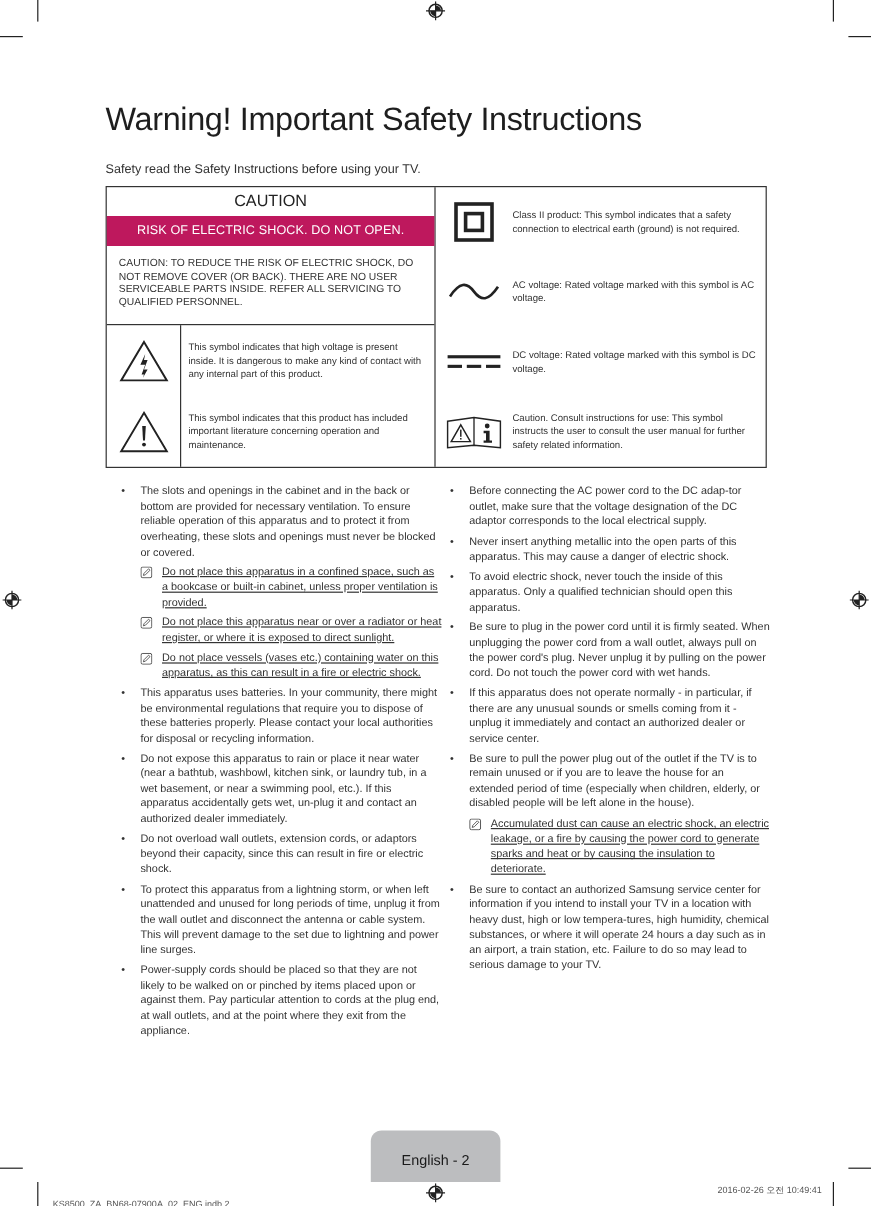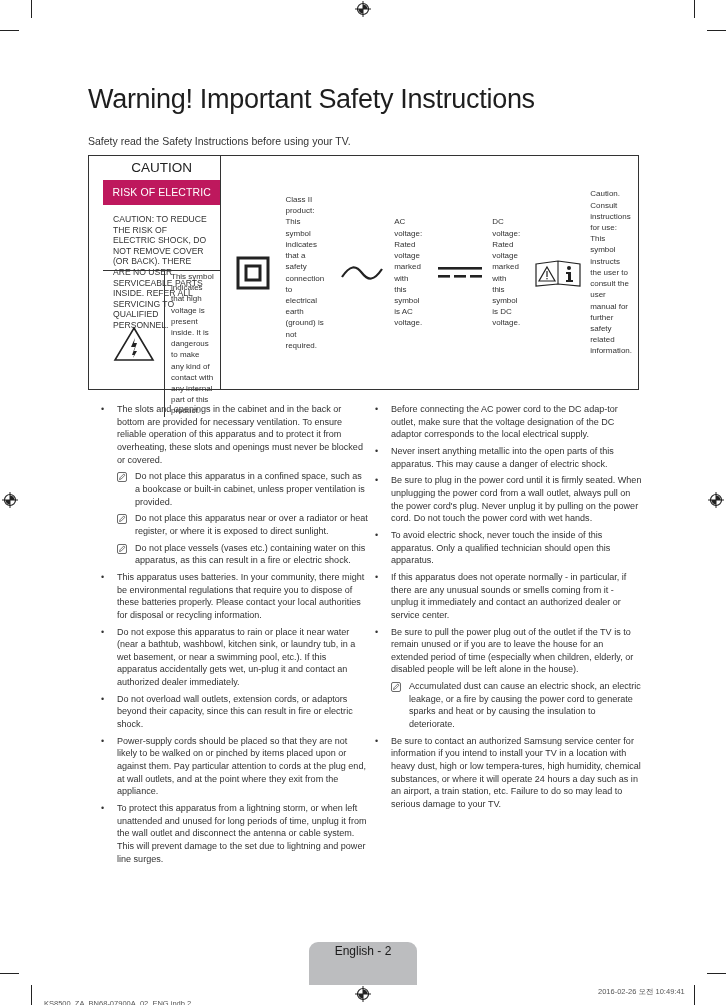--- a/index.html
+++ b/index.html
@@ -7,44 +7,44 @@
   body { position: relative; font-family: "Liberation Sans", "DejaVu Sans", sans-serif; color: #2a2a2a; }
 
   
   .crop { position: absolute; background: #222; }
   .reg { position: absolute; width: 16px; height: 16px; }
 
   .title { position: absolute; left: 88px; top: 84px; font-size: 27px; font-weight: normal; letter-spacing: -0.3px; color: #1e1e1e; }
   .intro { position: absolute; left: 88px; top: 135px; font-size: 10.5px; color: #333; }
 
   
-  .ctable { position: absolute; left: 88px; top: 155px; width: 551px; height: 235px; border: 1.2px solid #333; display: flex; padding-left: 14px; }
+  .ctable { position: absolute; left: 88px; top: 155px; width: 551px; height: 235px; border: 1.2px solid #333; display: flex; }
   .ccol-left { width: 274px; border-right: 1.2px solid #333; display: flex; flex-direction: column; }
-  .ccol-right { flex: 1; display: flex; }
+  .ccol-right { flex: 1; display: flex; flex-direction: column; }
   .caution-head { height: 24px; text-align: center; font-size: 13.5px; line-height: 24px; color: #222; }
   .caution-bar { height: 25px; background: #be185d; color: #fff; text-align: center; font-size: 10.5px; line-height: 25px; letter-spacing: 0.1px; }
   .caution-body { height: 66px; padding: 9px 10px 0 10px; font-size: 8.6px; line-height: 10.6px; color: #333; border-bottom: 1.2px solid #333; }
   .sym-row { display: flex; align-items: center; flex: 1; }
   .sym-icon { width: 62px; display: flex; justify-content: center; align-items: center; }
   .sym-text { flex: 1; padding-right: 6px; font-size: 8px; line-height: 11.2px; color: #333; }
   .ccol-left .sym-icon { width: 62px; border-right: 1px solid #333; height: 100%; }
   .ccol-left .sym-text { padding-left: 6px; }
   .ccol-right .sym-icon { width: 64px; }
 
   
   .col { position: absolute; top: 403px; width: 268px; font-size: 9.05px; line-height: 12.65px; color: #333; }
   .col-left { left: 100px; }
   .col-right { left: 374px; }
   .bul { position: relative; padding-left: 17px; margin-bottom: 4px; }
   .bul::before { content: "•"; position: absolute; left: 1px; top: 0; font-size: 9px; }
-  .note { position: relative; padding-left: 35px; margin-bottom: 4px; }
+  .note { position: relative; padding-left: 35px; margin-bottom: 4px; text-decoration: underline; }
   .note-icon { position: absolute; left: 17px; top: 2px; width: 10px; height: 10px; }
 
   
-  .page-tab { position: absolute; left: 309px; top: 942px; width: 108px; height: 43px; background: #bcbdbf; border-radius: 9px 9px 0 0; text-align: center; font-size: 12px; padding-top: 2px; color: #1a1a1a; }
+  .page-tab { position: absolute; left: 309px; top: 942px; width: 108px; height: 43px; background: #bcbdbf; border-radius: 9px 9px 0 0; text-align: center; font-size: 12px; padding-top: 18px; color: #1a1a1a; }
   .foot-left { position: absolute; left: 44px; top: 987px; font-size: 7.5px; color: #555; margin-top: 12px; }
   .foot-right { position: absolute; left: 598px; top: 987px; font-size: 7.5px; color: #555; }
 </style>
 </head>
 <body>
 
 <div class="crop" style="left:31px;top:0;width:1px;height:18px;"></div>
 <div class="crop" style="left:0;top:30px;width:19px;height:1px;"></div>
 <div class="crop" style="left:694px;top:0;width:1px;height:18px;"></div>
 <div class="crop" style="left:707px;top:30px;width:19px;height:1px;"></div>
@@ -88,20 +88,30 @@
     <div class="caution-body">CAUTION: TO REDUCE THE RISK OF ELECTRIC SHOCK, DO NOT REMOVE COVER (OR BACK). THERE ARE NO USER SERVICEABLE PARTS INSIDE. REFER ALL SERVICING TO QUALIFIED PERSONNEL.</div>
     <div class="sym-row" style="border-bottom:0;justify-content:center;">
       <div class="sym-icon">
         <svg width="44" height="38" viewBox="0 0 44 38">
             <path d="M22 3 L41 35 L3 35 Z" fill="none" stroke="#222" stroke-width="1.6"></path>
             <path d="M23 13 L19 22 L23 22 L20 30 L22 30 L21 33 L25 26 L22 26 L25 18 L22 18 Z" fill="#222"></path>
           </svg>
       </div>
       <div class="sym-text">This symbol indicates that high voltage is present inside. It is dangerous to make any kind of contact with any internal part of this product.</div>
     </div>
+    <div class="sym-row">
+      <div class="sym-icon">
+        <svg width="44" height="38" viewBox="0 0 44 38">
+            <path d="M22 3 L41 35 L3 35 Z" fill="none" stroke="#222" stroke-width="1.6"></path>
+            <path d="M20.5 14 L23.5 14 L22.8 26 L21.2 26 Z" fill="#222"></path>
+            <circle cx="22" cy="29.5" r="1.6" fill="#222"></circle>
+          </svg>
+      </div>
+      <div class="sym-text">This symbol indicates that this product has included important literature concerning operation and maintenance.</div>
+    </div>
   </div>
   <div class="ccol-right">
     <div class="sym-row">
       <div class="sym-icon">
         <svg width="34" height="34" viewBox="0 0 34 34">
             <rect x="2" y="2" width="30" height="30" fill="none" stroke="#222" stroke-width="3"></rect>
             <rect x="10" y="10" width="14" height="14" fill="none" stroke="#222" stroke-width="3"></rect>
           </svg>
       </div>
       <div class="sym-text">Class II product: This symbol indicates that a safety connection to electrical earth (ground) is not required.</div>
@@ -161,29 +171,29 @@
   <div class="note">
     <svg class="note-icon" viewBox="0 0 10 10">
         <rect x="0.5" y="0.5" width="9" height="9" rx="1.5" fill="none" stroke="#444" stroke-width="0.8"></rect>
         <path d="M2.5 7.5 L3 5.8 L6.8 2 L8 3.2 L4.2 7 Z" fill="none" stroke="#444" stroke-width="0.7"></path>
       </svg>
     <span>Do not place vessels (vases etc.) containing water on this apparatus, as this can result in a fire or electric shock.</span>
   </div>
   <div class="bul">This apparatus uses batteries. In your community, there might be environmental regulations that require you to dispose of these batteries properly. Please contact your local authorities for disposal or recycling information.</div>
   <div class="bul">Do not expose this apparatus to rain or place it near water (near a bathtub, washbowl, kitchen sink, or laundry tub, in a wet basement, or near a swimming pool, etc.). If this apparatus accidentally gets wet, un-plug it and contact an authorized dealer immediately.</div>
   <div class="bul">Do not overload wall outlets, extension cords, or adaptors beyond their capacity, since this can result in fire or electric shock.</div>
+  <div class="bul">To protect this apparatus from a lightning storm, or when left unattended and unused for long periods of time, unplug it from the wall outlet and disconnect the antenna or cable system. This will prevent damage to the set due to lightning and power line surges.</div>
   <div class="bul">Power-supply cords should be placed so that they are not likely to be walked on or pinched by items placed upon or against them. Pay particular attention to cords at the plug end, at wall outlets, and at the point where they exit from the appliance.</div>
-  <div class="bul">To protect this apparatus from a lightning storm, or when left unattended and unused for long periods of time, unplug it from the wall outlet and disconnect the antenna or cable system. This will prevent damage to the set due to lightning and power line surges.</div>
 </div>
 
 <div class="col col-right">
   <div class="bul">Before connecting the AC power cord to the DC adap-tor outlet, make sure that the voltage designation of the DC adaptor corresponds to the local electrical supply.</div>
   <div class="bul">Never insert anything metallic into the open parts of this apparatus. This may cause a danger of electric shock.</div>
+  <div class="bul">To avoid electric shock, never touch the inside of this apparatus. Only a qualified technician should open this apparatus.</div>
   <div class="bul">Be sure to plug in the power cord until it is firmly seated. When unplugging the power cord from a wall outlet, always pull on the power cord's plug. Never unplug it by pulling on the power cord. Do not touch the power cord with wet hands.</div>
-  <div class="bul">To avoid electric shock, never touch the inside of this apparatus. Only a qualified technician should open this apparatus.</div>
   <div class="bul">If this apparatus does not operate normally - in particular, if there are any unusual sounds or smells coming from it - unplug it immediately and contact an authorized dealer or service center.</div>
   <div class="bul">Be sure to pull the power plug out of the outlet if the TV is to remain unused or if you are to leave the house for an extended period of time (especially when children, elderly, or disabled people will be left alone in the house).</div>
   <div class="note">
     <svg class="note-icon" viewBox="0 0 10 10">
         <rect x="0.5" y="0.5" width="9" height="9" rx="1.5" fill="none" stroke="#444" stroke-width="0.8"></rect>
         <path d="M2.5 7.5 L3 5.8 L6.8 2 L8 3.2 L4.2 7 Z" fill="none" stroke="#444" stroke-width="0.7"></path>
       </svg>
     <span>Accumulated dust can cause an electric shock, an electric leakage, or a fire by causing the power cord to generate sparks and heat or by causing the insulation to deteriorate.</span>
   </div>
   <div class="bul">Be sure to contact an authorized Samsung service center for information if you intend to install your TV in a location with heavy dust, high or low tempera-tures, high humidity, chemical substances, or where it will operate 24 hours a day such as in an airport, a train station, etc. Failure to do so may lead to serious damage to your TV.</div>

